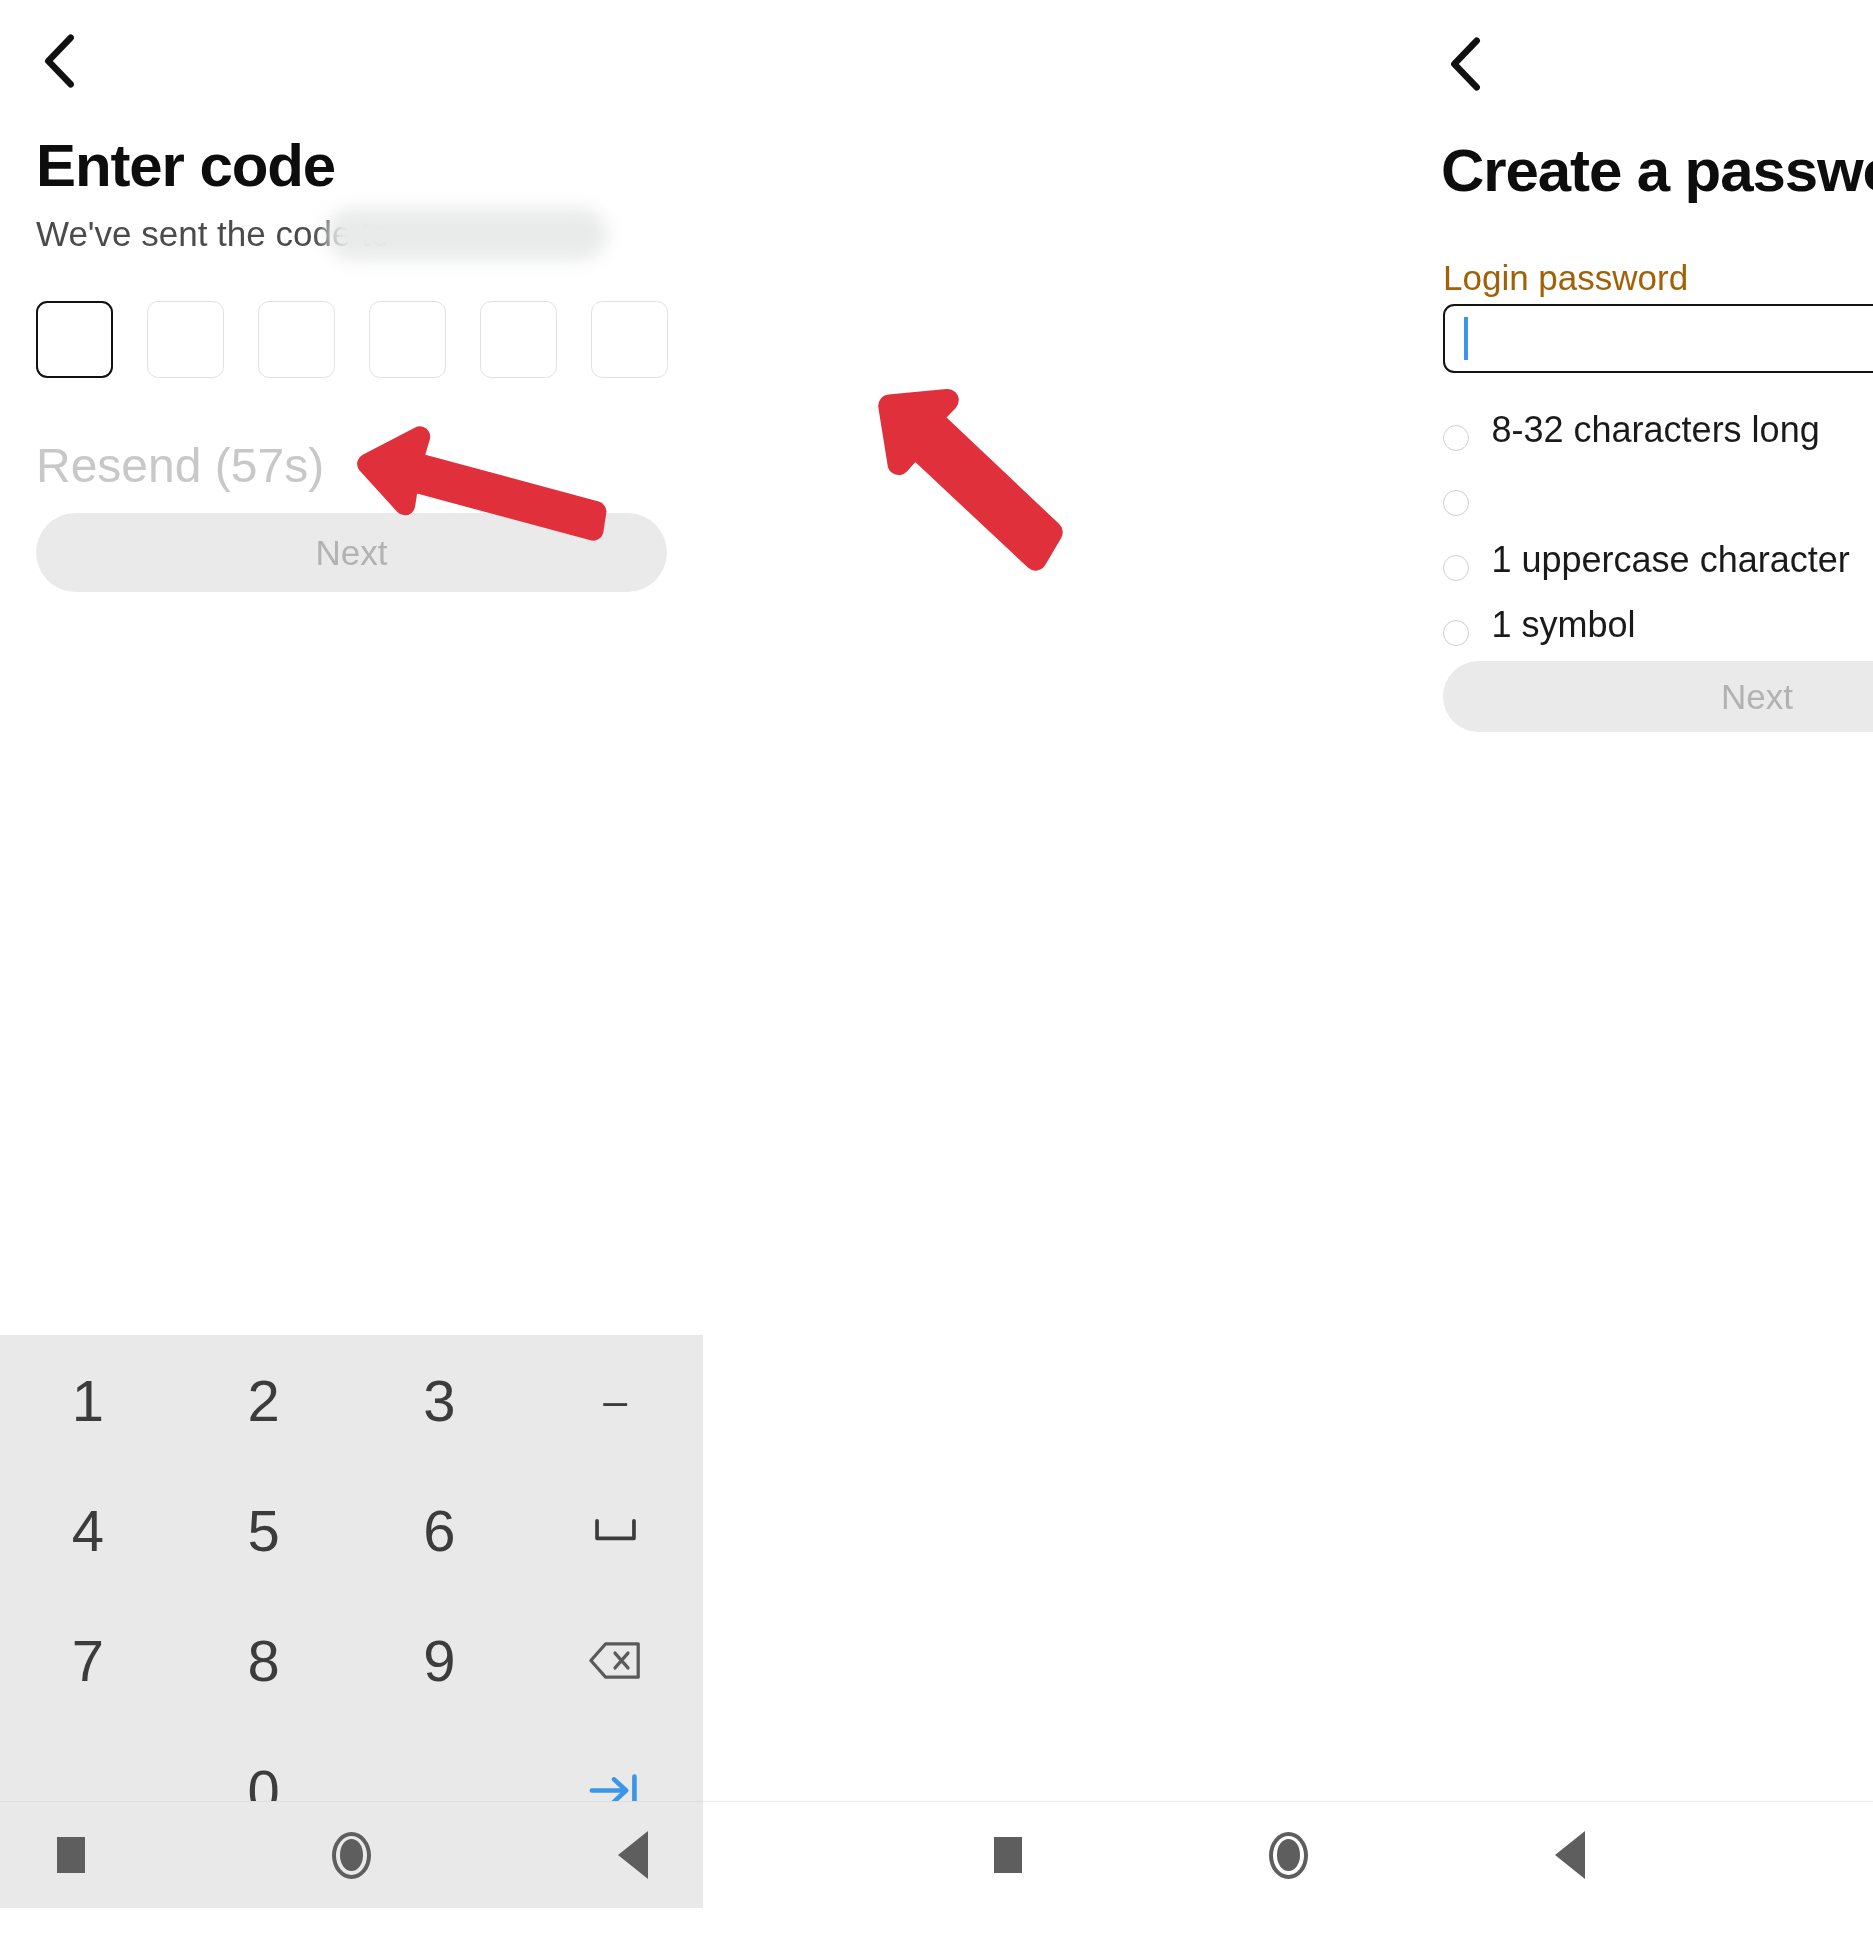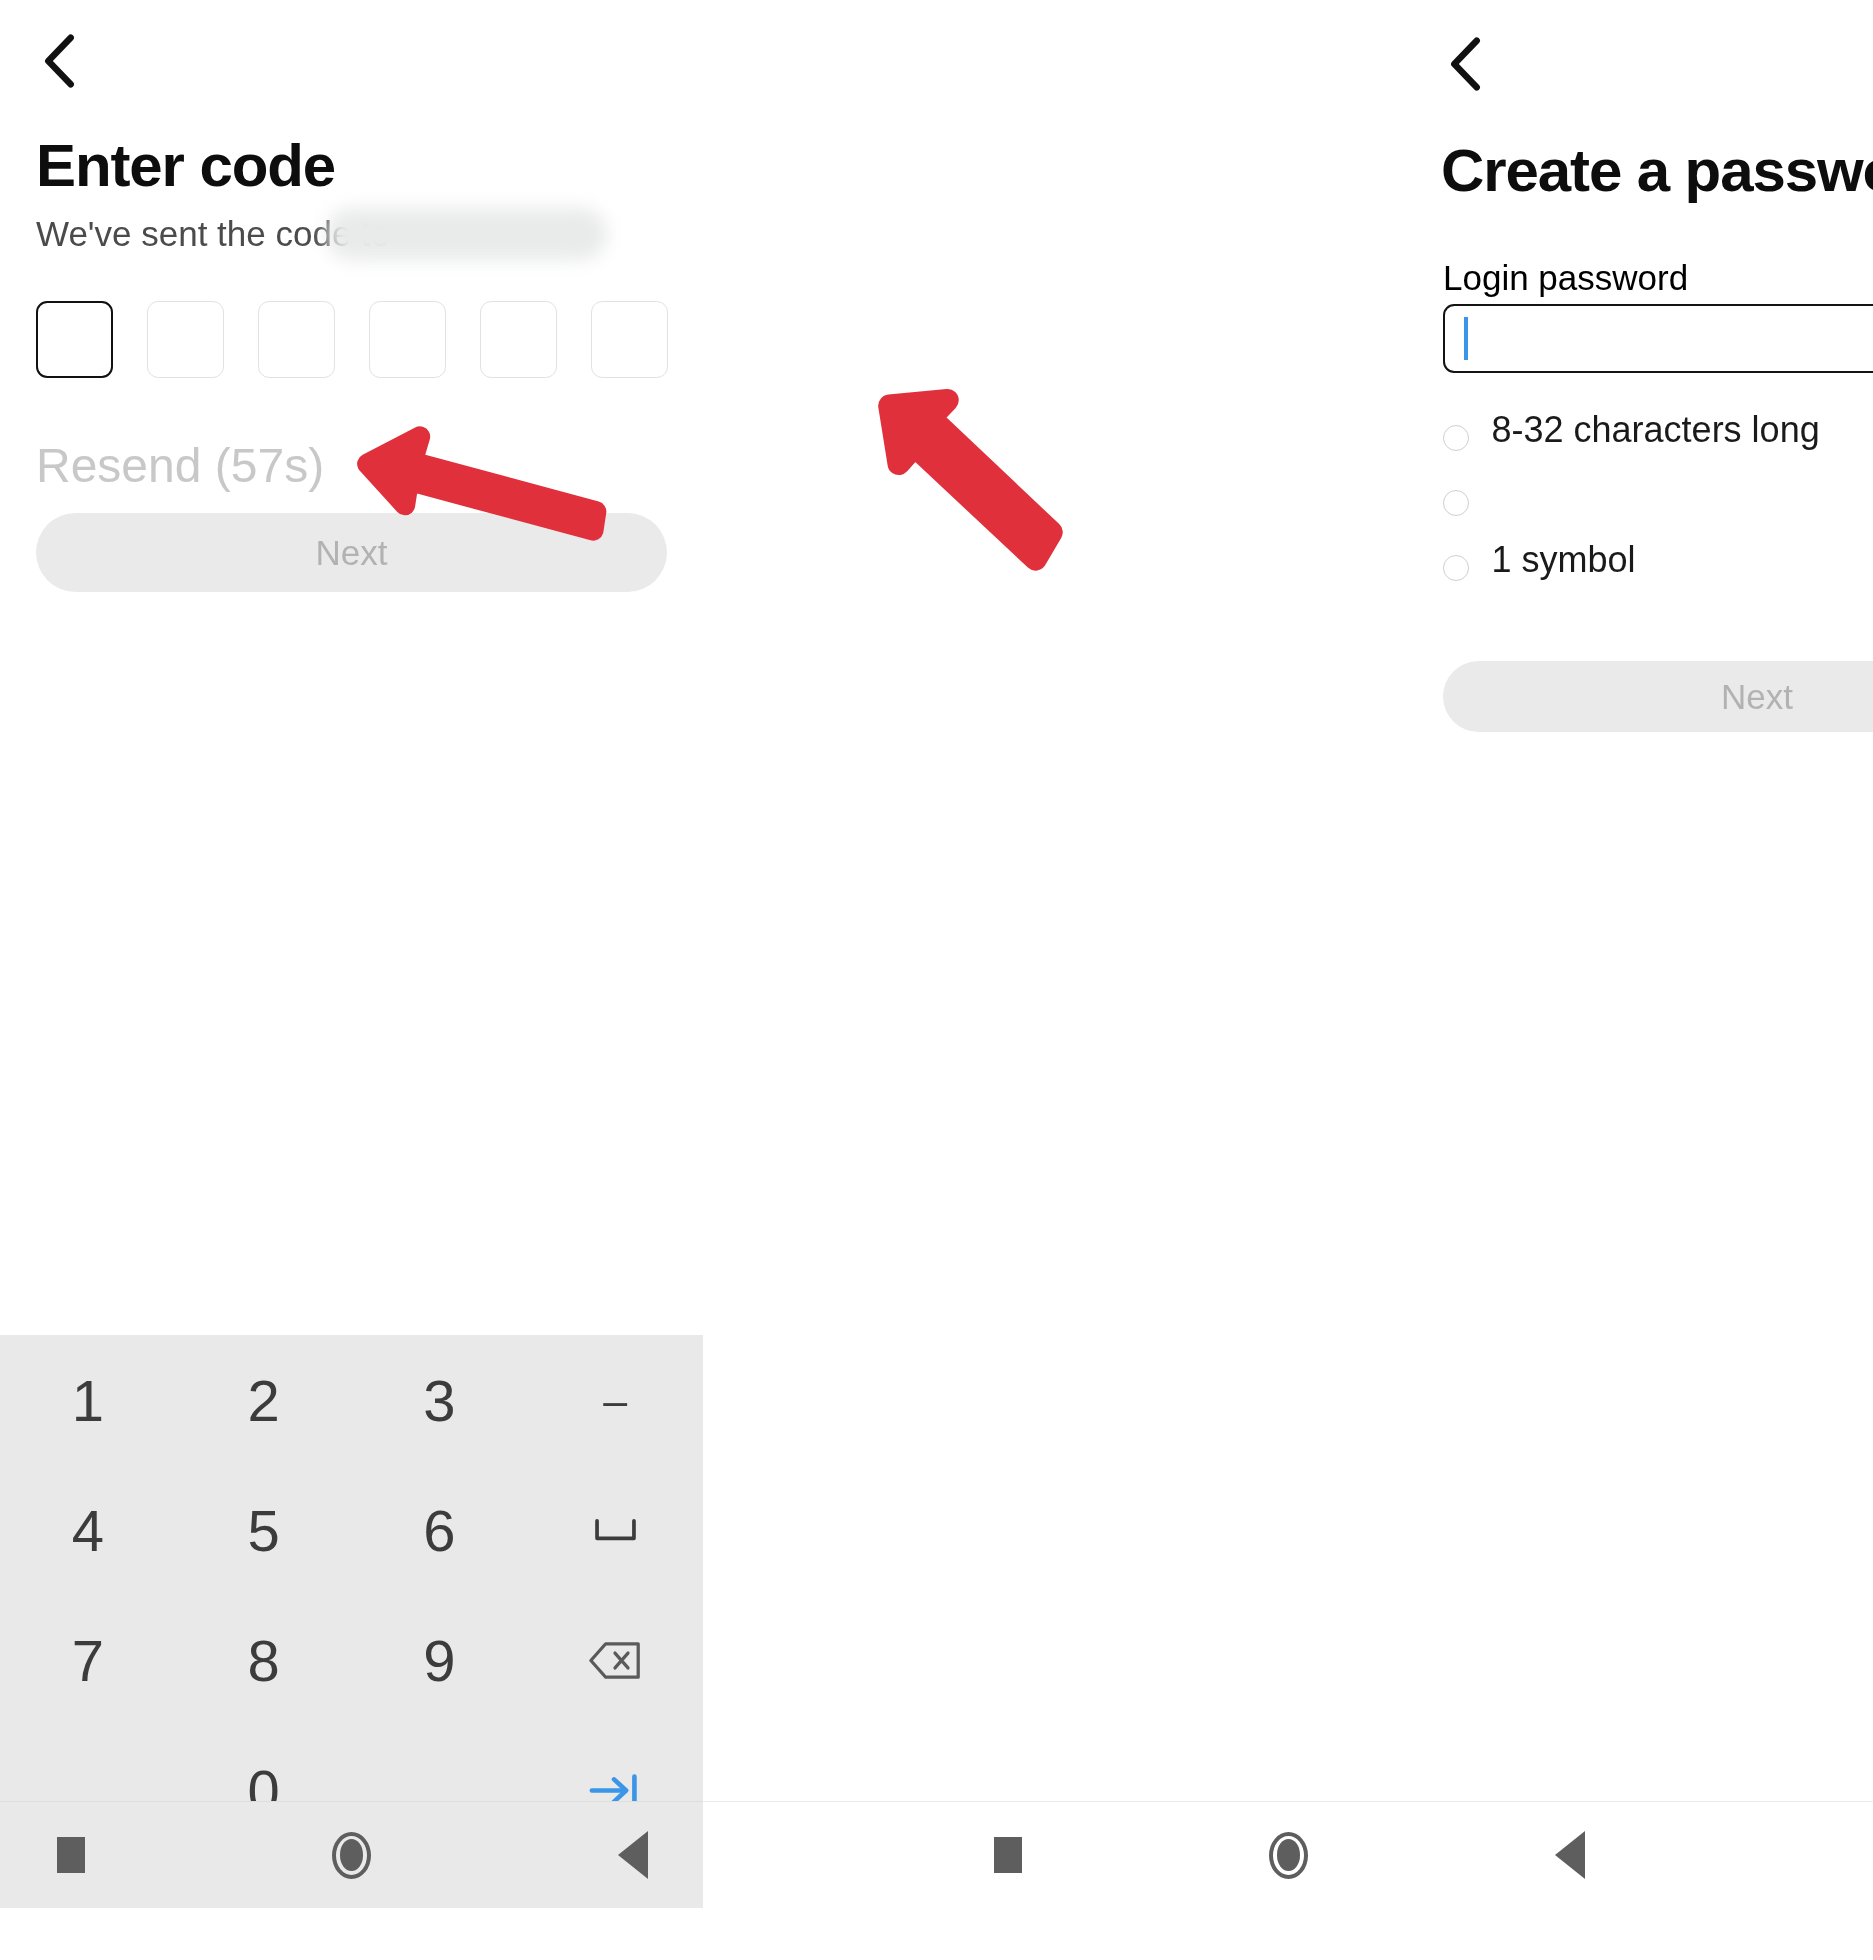--- a/index.html
+++ b/index.html
@@ -105,21 +105,21 @@
     display: flex;
     align-items: center;
     justify-content: center;
     cursor: default;
     padding: 0;
   }
 
   
   .field-label {
     position: absolute;
-    color: #000000;
+    color: #a16207;
     white-space: nowrap;
   }
   .password-field {
     position: absolute;
     border: 2.8px solid #131313;
     border-radius: 11.2px;
     background: #ffffff;
     box-sizing: border-box;
     display: flex;
     align-items: center;
@@ -363,20 +363,24 @@
     <ul class="req-list" style="left:740px; top:386px;">
       <li class="req-item">
         <span class="req-dot"></span>
         <span class="req-text">8-32 characters long</span>
       </li>
       <li class="req-item">
         <span class="req-dot"></span>
       </li>
       <li class="req-item">
         <span class="req-dot"></span>
+        <span class="req-text">1 uppercase character</span>
+      </li>
+      <li class="req-item">
+        <span class="req-dot"></span>
         <span class="req-text">1 symbol</span>
       </li>
     </ul>
 
     <button class="next-btn" style="left:740px; top:661px; width:628px; height:71px; font-size:35px;">Next</button>
 
     <svg class="arrow-overlay" width="1171" height="1961" viewBox="0 0 1250 2093">
       <path d="M372 568 L243 446 L261 427 L199 433 L209 495 L226 476 L355 597 Z" fill="#e0303c" stroke="#e0303c" stroke-width="24" stroke-linejoin="round" stroke-linecap="round"></path>
     </svg>
 

